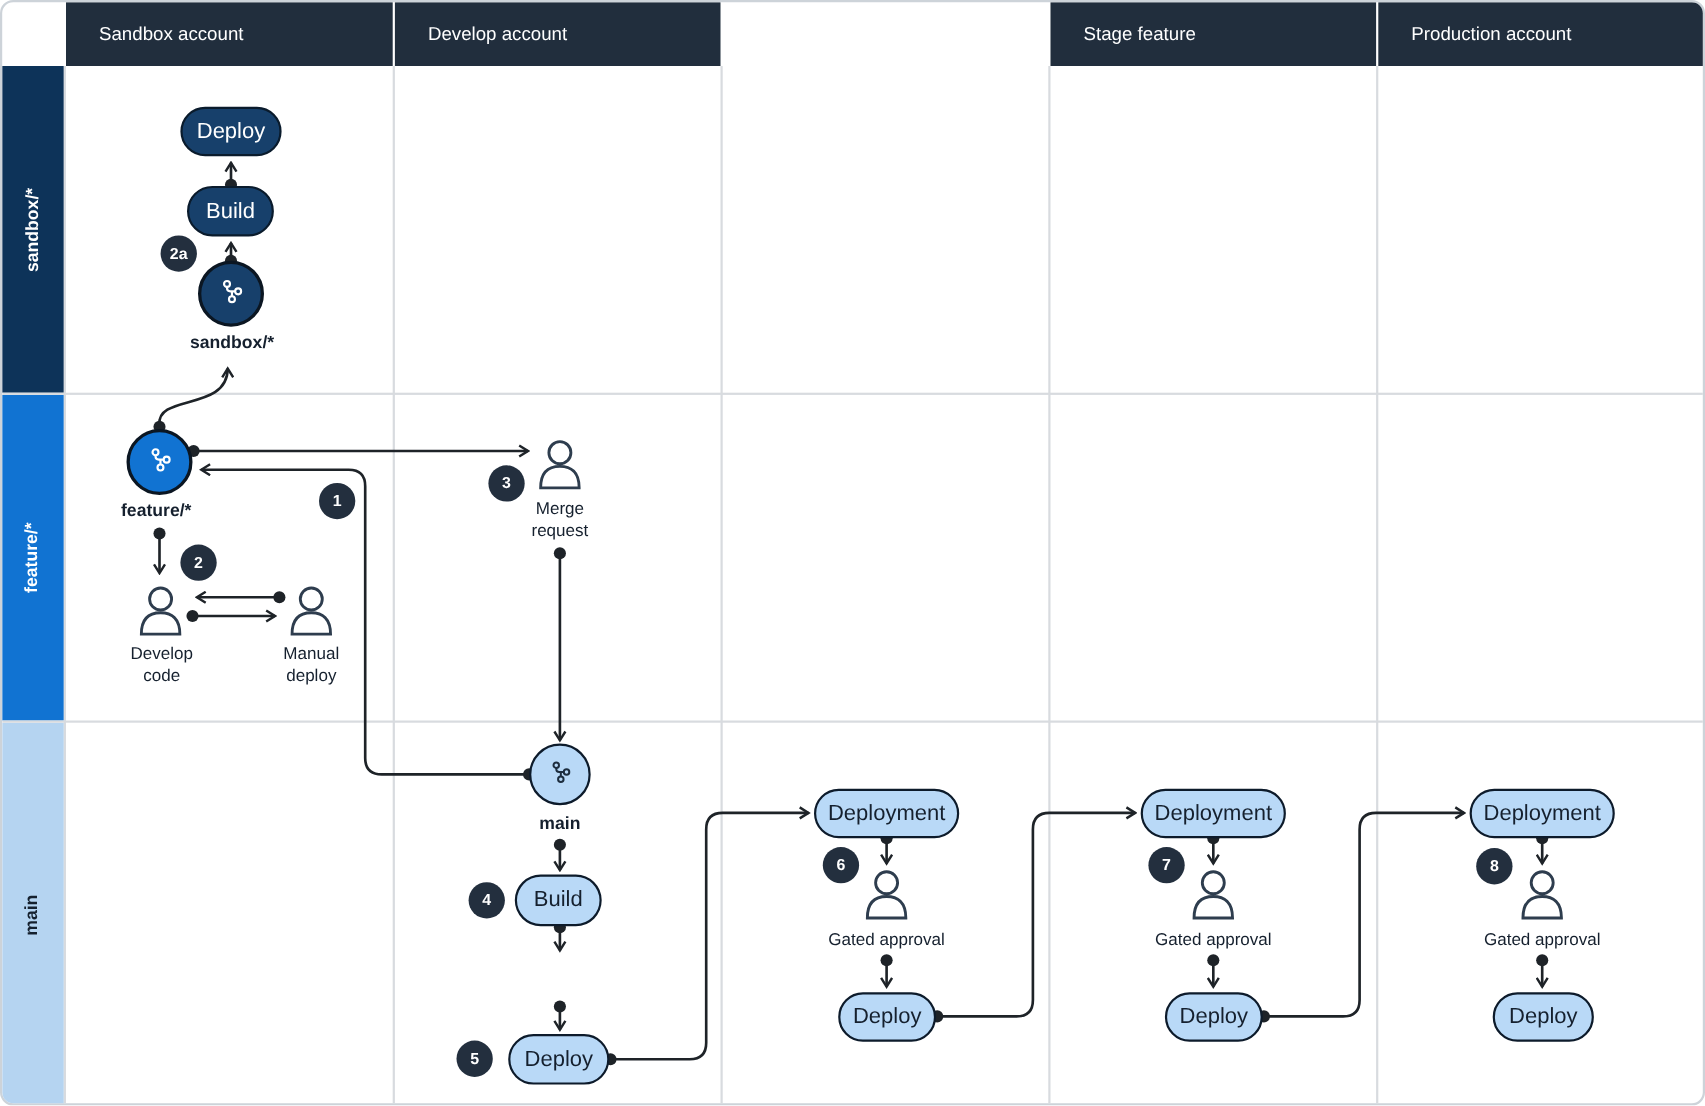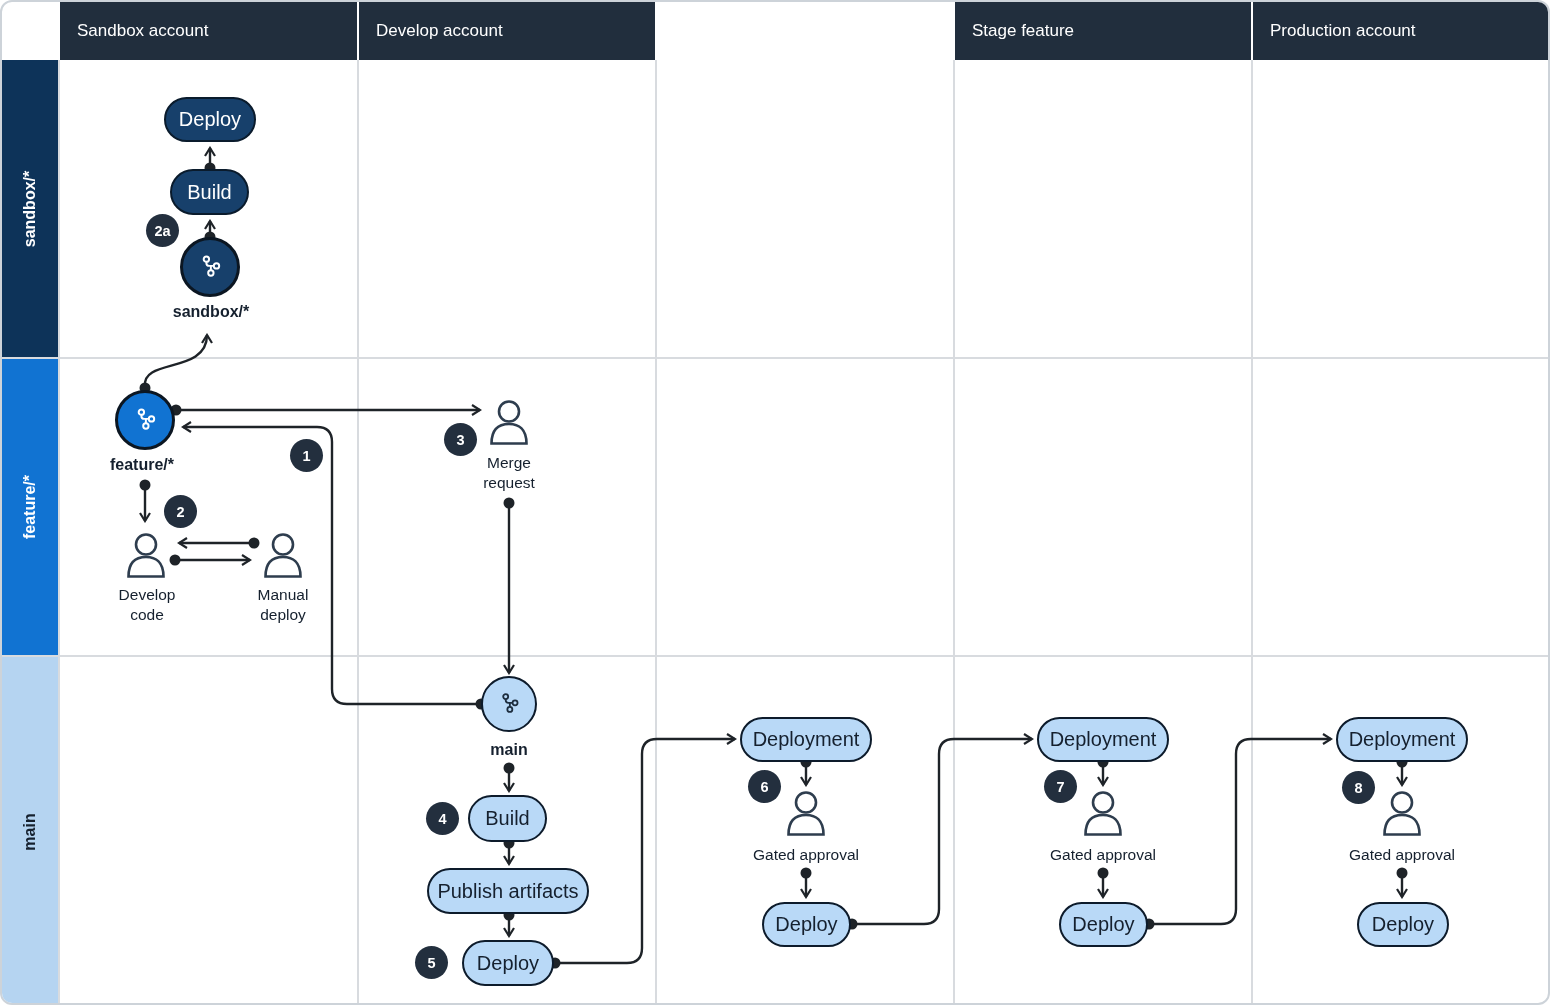--- a/index.html
+++ b/index.html
@@ -3,21 +3,21 @@
 <meta charset="utf-8">
 <style>
   html,body{margin:0;padding:0;background:#ffffff;}
   .canvas{
     position:relative;width:1550px;height:1005px;background:#ffffff;
     border:2px solid #cdd3d9;border-radius:12px;overflow:hidden;box-sizing:border-box;
     font-family:"Liberation Sans",sans-serif;color:#15202e;
   }
   
   .hcell{position:absolute;top:0;height:58px;background:#212e3d;color:#ffffff;
-    font-size:17px;font-weight:500;line-height:58px;padding-left:17px;box-sizing:border-box;z-index:5;}
+    font-size:17px;font-weight:500;line-height:58px;padding-left:30px;box-sizing:border-box;z-index:5;}
   
   .rlabel{position:absolute;left:0;width:56px;display:flex;align-items:center;justify-content:center;z-index:1;}
   .rlabel span{transform:rotate(-90deg);white-space:nowrap;font-weight:bold;font-size:16px;}
   
   .gl{position:absolute;background:#d8dbdf;z-index:1;}
   
   svg.edges{position:absolute;left:0;top:0;z-index:2;}
   
   .pill{position:absolute;border-radius:26px;display:flex;align-items:center;justify-content:center;
     font-weight:normal;font-size:20px;box-sizing:border-box;z-index:3;}
@@ -173,21 +173,20 @@
             <circle cx="26" cy="18.5" r="3.6"></circle>
             <circle cx="18.5" cy="28" r="3.6"></circle>
             <path d="M12.5,13.1 L12.5,14.5 Q12.5,18.5 16.5,18.5 L22.4,18.5"></path>
             <path d="M18.5,18.5 L18.5,24.4"></path>
           </g>
         </svg></span>
   </div>
   <div class="nodelabel" style="left:447px;top:739px;width:120px;">main</div>
   <div class="badge" style="left:424px;top:800px;">4</div>
   <div class="pill light" style="left:466px;top:793px;width:79px;height:47px;">Build</div>
-  <div class="pill light" style="left:425px;top:866px;width:162px;height:46px;">Publish artifacts</div>
   <div class="badge" style="left:413px;top:944px;">5</div>
   <div class="pill light" style="left:460px;top:938px;width:92px;height:46px;">Deploy</div>
 
   <div class="pill light" style="left:738px;top:715px;width:132px;height:45px;">Deployment</div>
   <div class="badge" style="left:746px;top:768px;">6</div>
   <div class="person" style="left:782px;top:787px;"><svg viewBox="0 0 44 48" width="44" height="48">
         <circle cx="22" cy="13.5" r="10" fill="#fff" stroke="#2e3d4e" stroke-width="2.6"></circle>
         <path d="M4.5,45.5 C4.5,31 12,26 22,26 C32,26 39.5,31 39.5,45.5 Z" fill="#fff" stroke="#2e3d4e" stroke-width="2.6"></path>
       </svg></div>
   <div class="caption" style="left:714px;top:843px;width:180px;">Gated approval</div>

